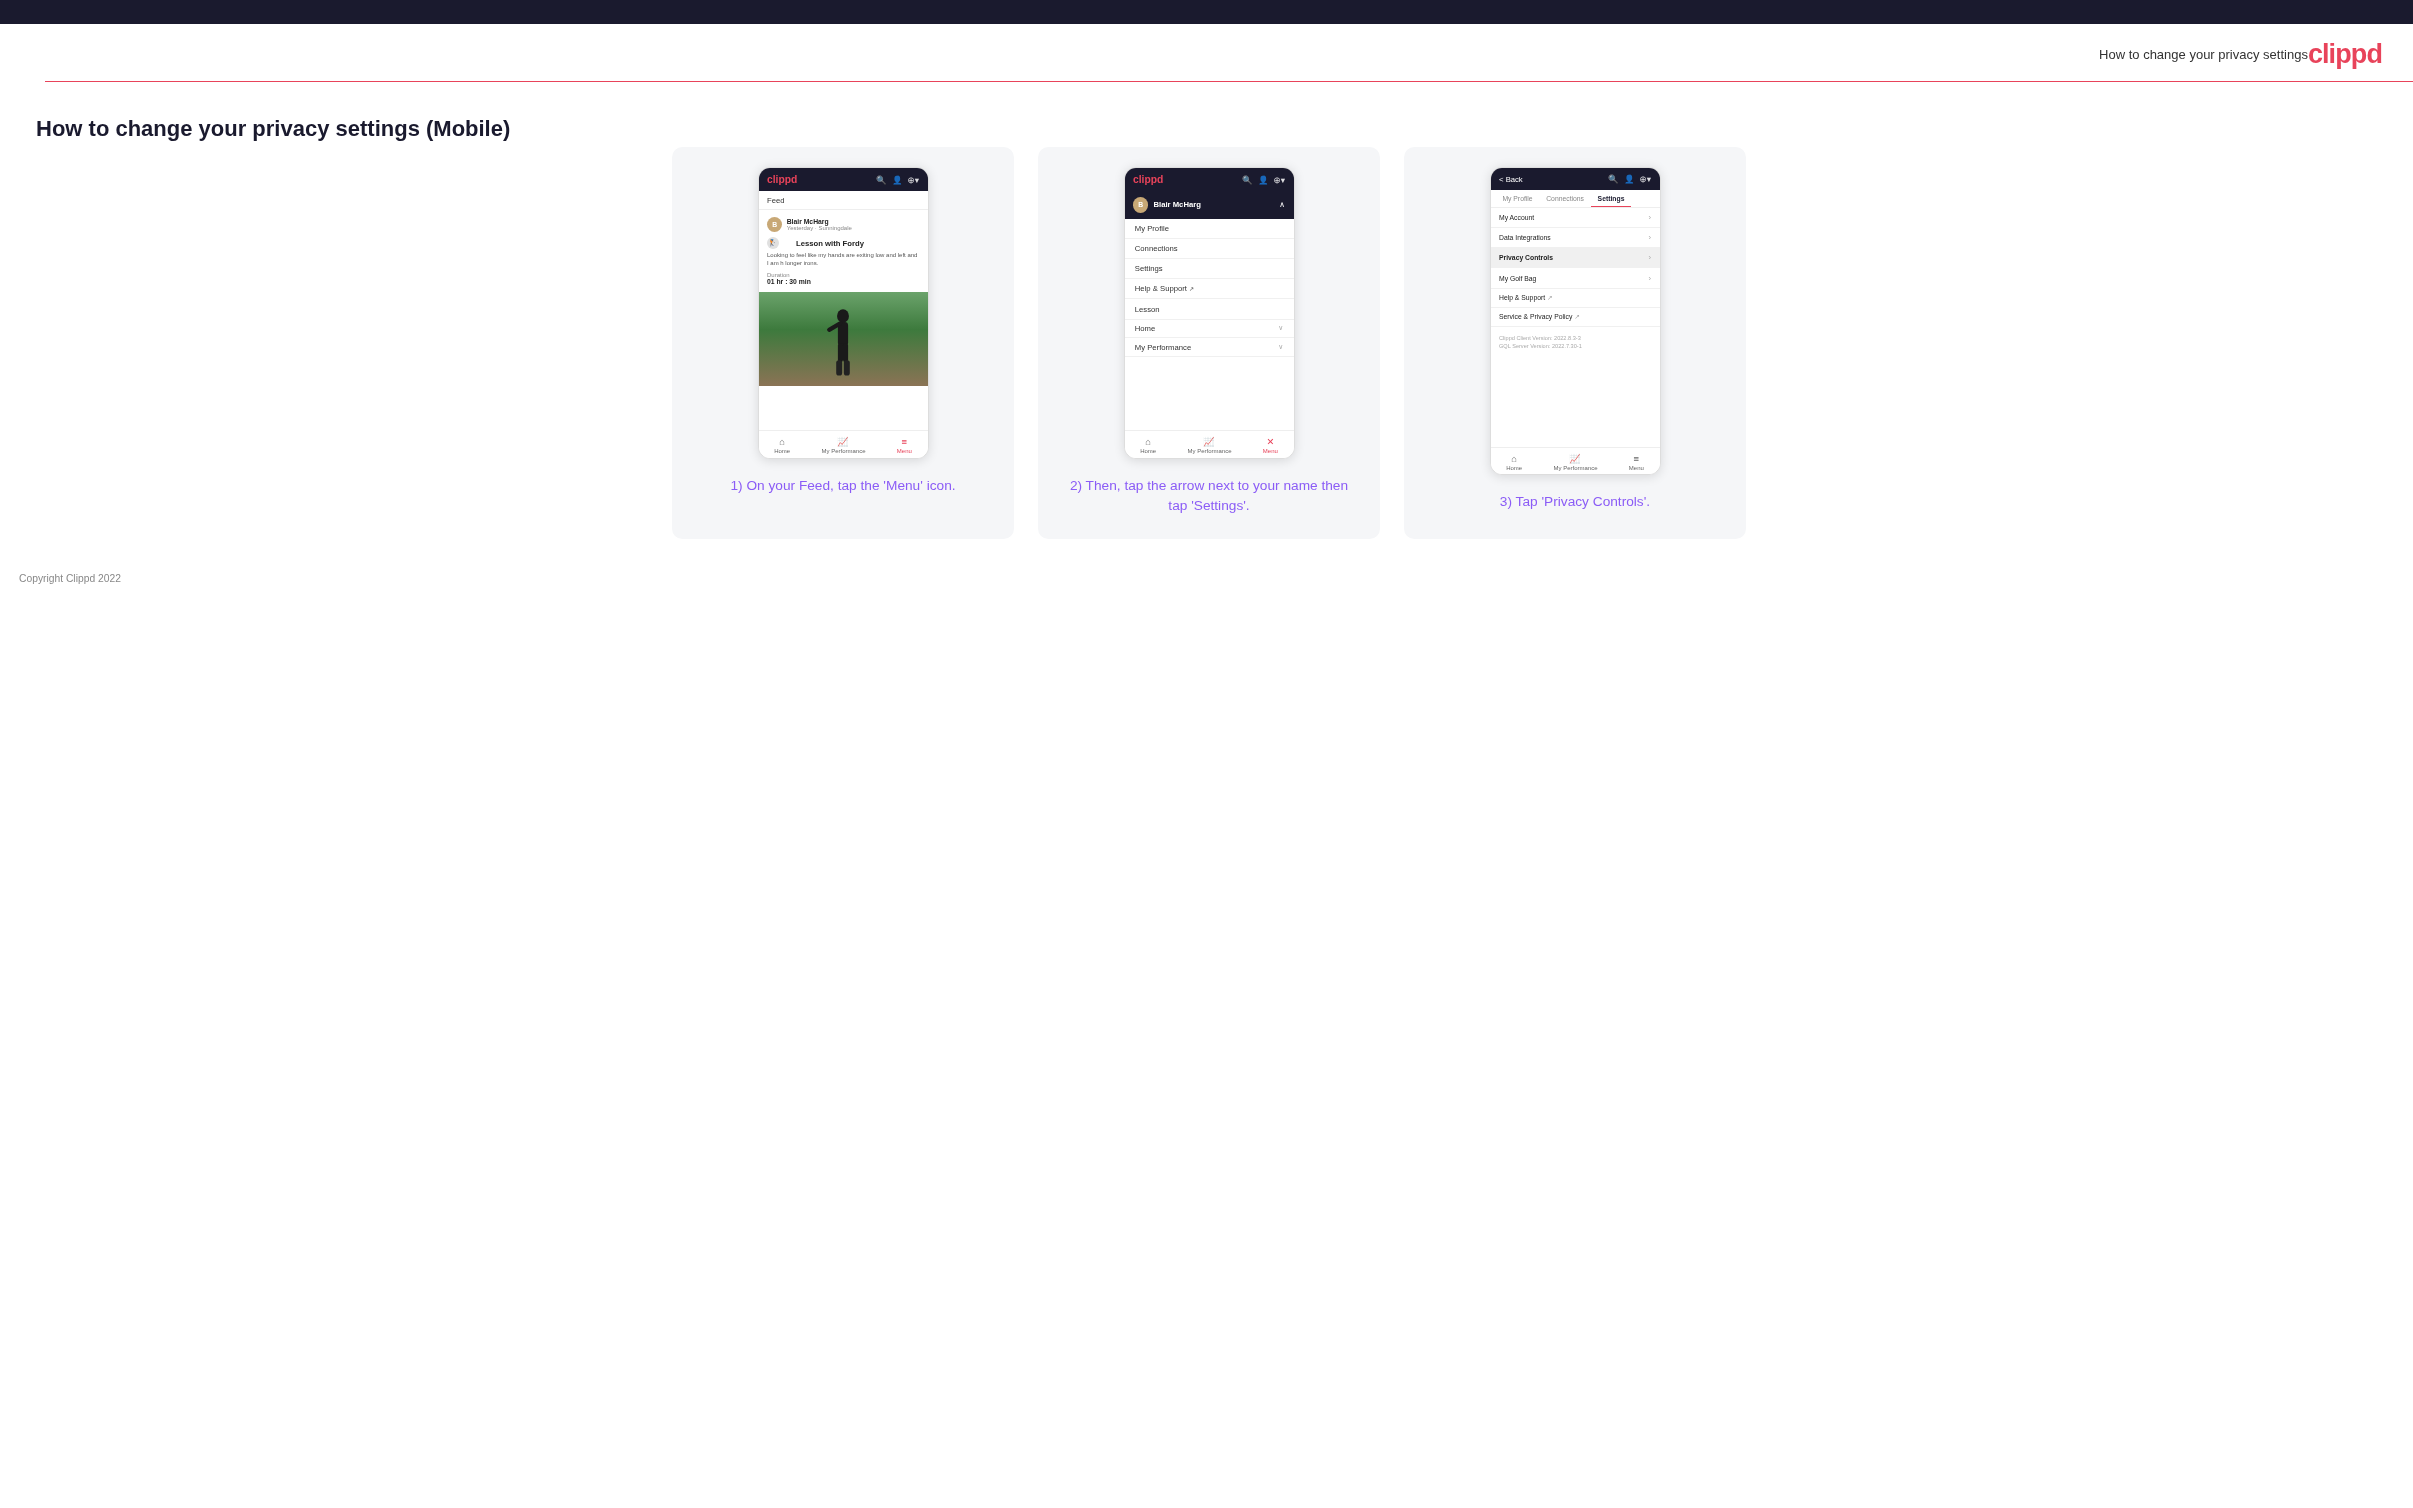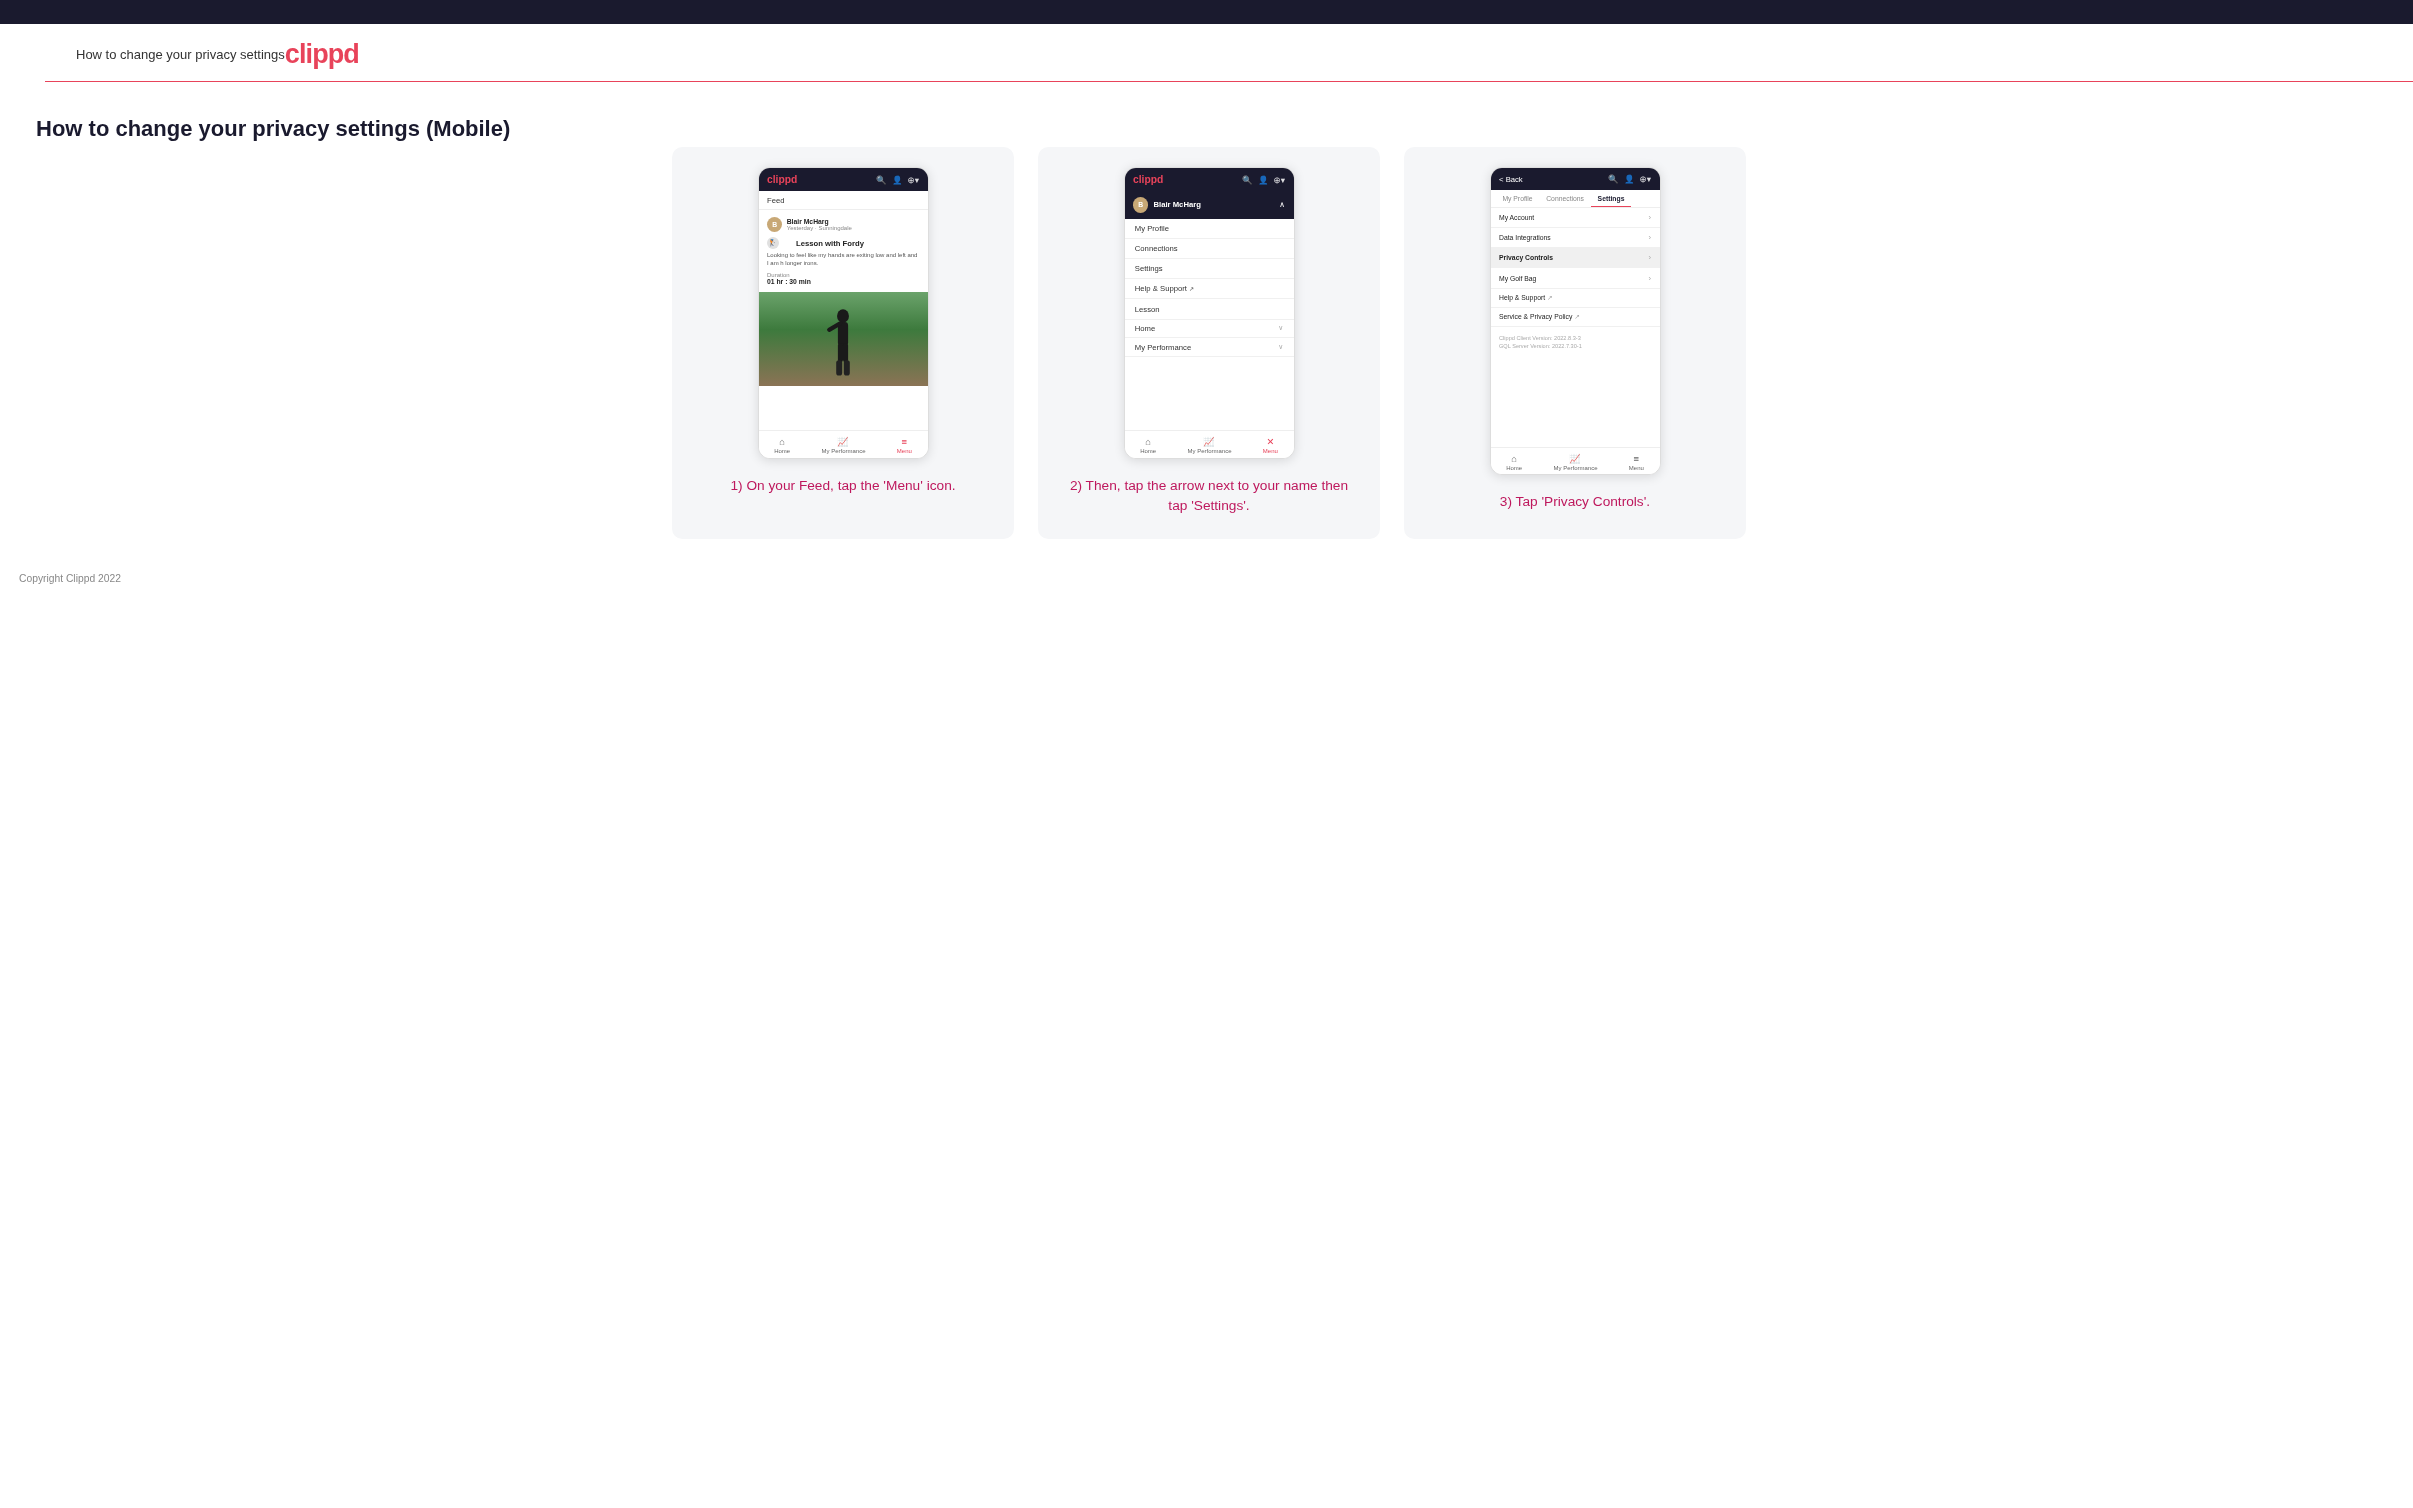--- a/index.html
+++ b/index.html
@@ -9,21 +9,21 @@
       color: #222;
     }
     .top-bar {
       background: #1a1a2e;
       height: 24px;
       width: 100%;
     }
     .header {
       display: flex;
       align-items: center;
-      justify-content: flex-start;
+      justify-content: flex-end;
       padding: 15.4px 31px 10.3px 31px;
       border-bottom: 1.7px solid #e8435a;
       margin-left: 45px;
     }
     .header-title {
       font-size: 13px;
       color: #333;
     }
     .logo {
       font-size: 27px;
@@ -107,21 +107,21 @@
       flex-direction: column;
       align-items: center;
       font-size: 6px;
       color: #666;
       gap: 0.9px;
     }
     .footer-item.active { color: #e8435a; }
     .footer-icon { font-size: 9.4px; }
     .card-caption {
       font-size: 13.7px;
-      color: #be185d;
+      color: #8b5cf6;
       text-align: center;
       line-height: 1.45;
     }
     
     .feed-tab {
       padding: 5.1px 8.5px 3.4px;
       font-size: 7.7px;
       color: #333;
       border-bottom: 0.9px solid #eee;
     }

